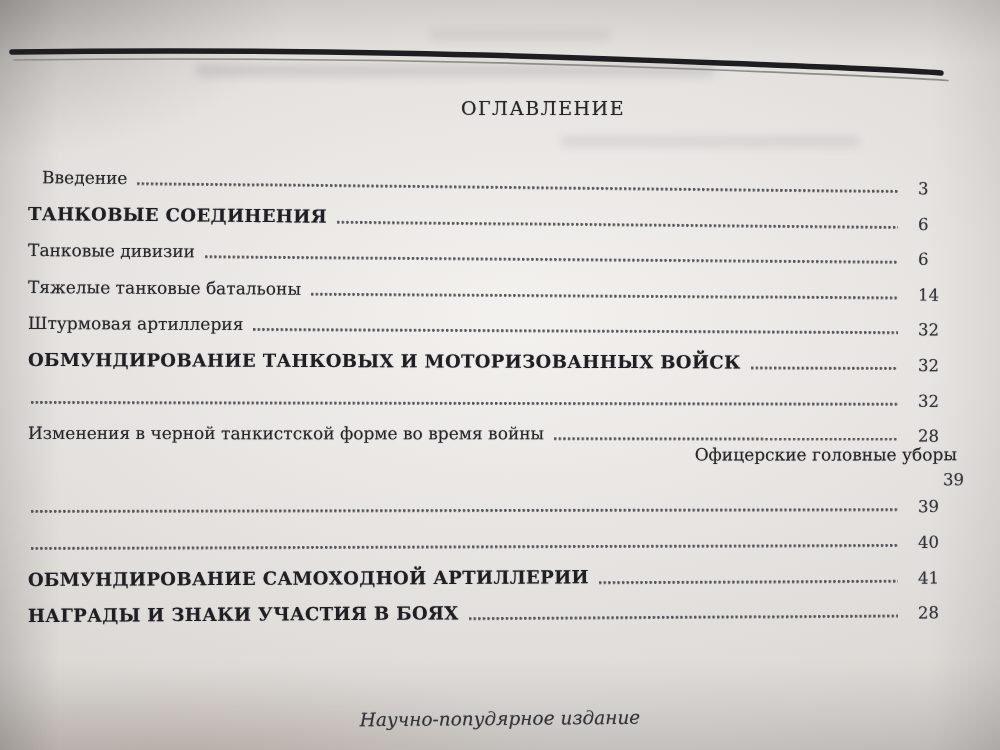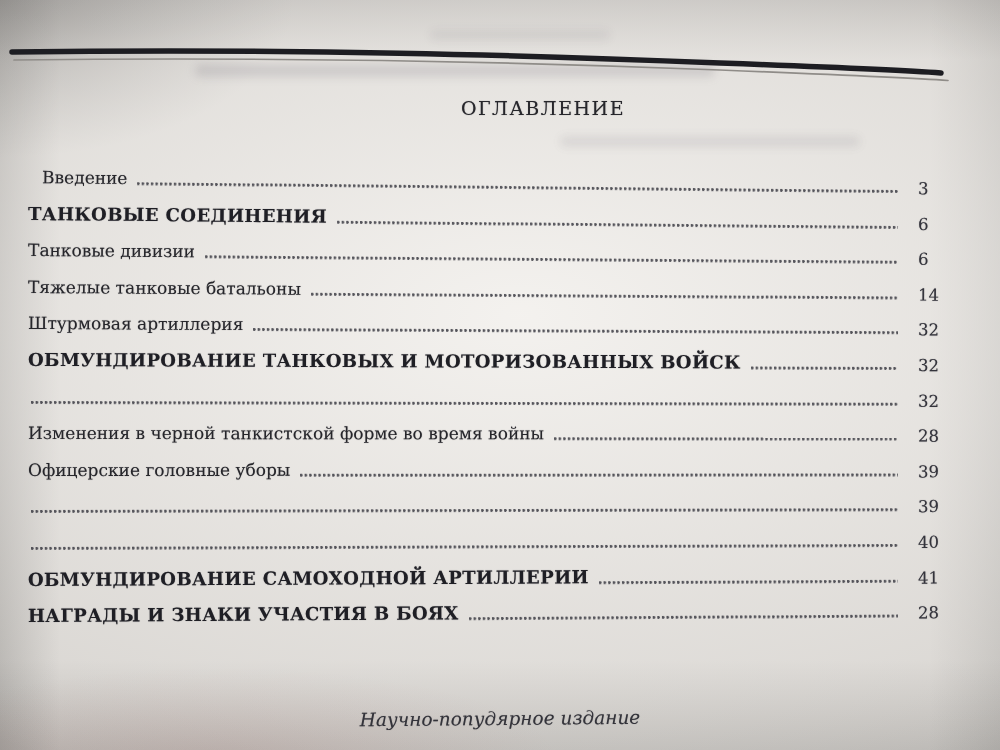--- a/index.html
+++ b/index.html
@@ -113,21 +113,21 @@
     <span class="leader"></span>
     <span class="toc-page">32</span>
   </div>
 
   <div class="toc-row item" style="transform: rotate(0.04deg);">
     <span class="toc-label">Изменения в черной танкистской форме во время войны</span>
     <span class="leader"></span>
     <span class="toc-page">28</span>
   </div>
 
-  <div class="toc-row item" style="transform: rotate(-0.04deg);">
+  <div class="toc-row item" style="transform: rotate(-0.04deg); flex-direction: column;">
     <span class="toc-label">Офицерские головные уборы</span>
     <span class="leader"></span>
     <span class="toc-page">39</span>
   </div>
 
   <div class="toc-row item" style="transform: rotate(-0.12deg);">
     <span class="leader"></span>
     <span class="toc-page">39</span>
   </div>
 

